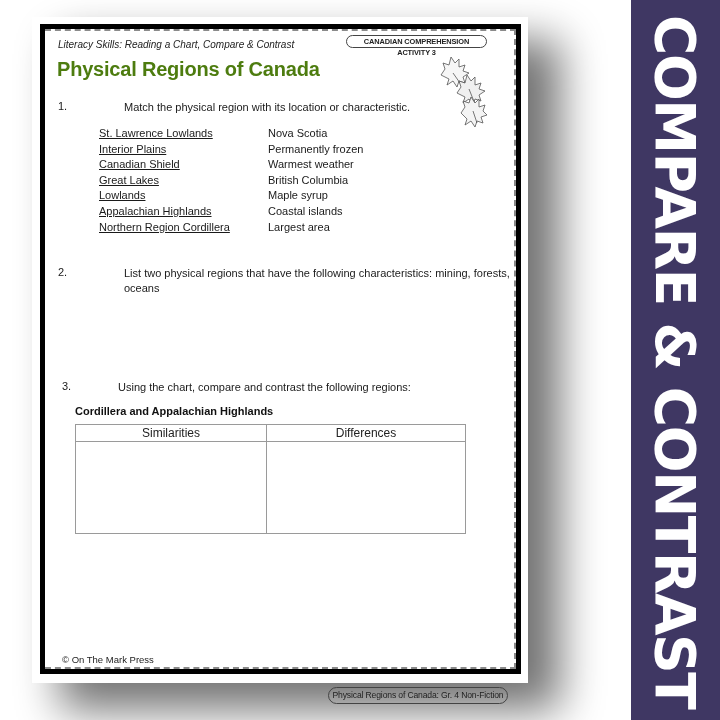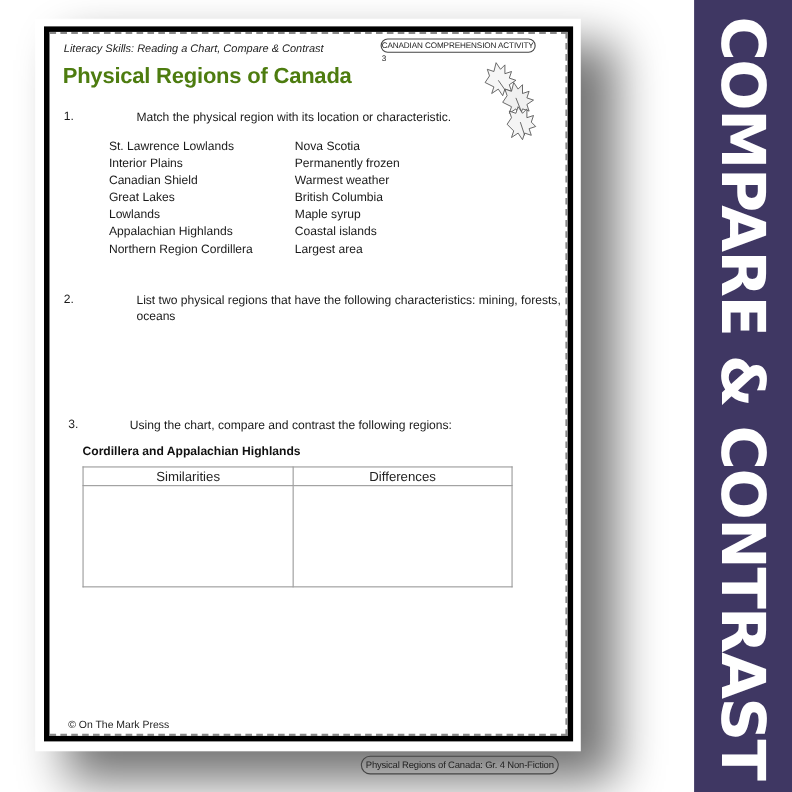--- a/index.html
+++ b/index.html
@@ -65,23 +65,24 @@
       position: absolute;
       left: 301px;
       top: 6px;
       width: 141px;
       height: 13px;
       box-sizing: border-box;
       border: 1px solid #444;
       border-radius: 8px;
       font-size: 7.4px;
       color: #222;
-      text-align: left;
+      text-align: center;
       line-height: 11px;
       letter-spacing: -0.1px;
+      font-weight: bold;
     }
     .title {
       position: absolute;
       left: 12px;
       top: 29px;
       font-size: 20px;
       font-weight: bold;
       color: #4d7c0f;
       letter-spacing: -0.2px;
     }
@@ -115,21 +116,21 @@
     .q3 { left: 17px; top: 351px; }
     .q3 .text { left: 16px; }
 
     .match-col {
       position: absolute;
       top: 97px;
       font-size: 11px;
       color: #1a1a1a;
       line-height: 15.6px;
     }
-    .match-left { left: 54px; }
+    .match-left { left: 54px; text-decoration: underline; }
     .match-right { left: 223px; }
     .match-col div { white-space: nowrap; }
 
     .subhead {
       position: absolute;
       left: 30px;
       top: 376px;
       font-size: 11px;
       font-weight: bold;
       color: #111;

